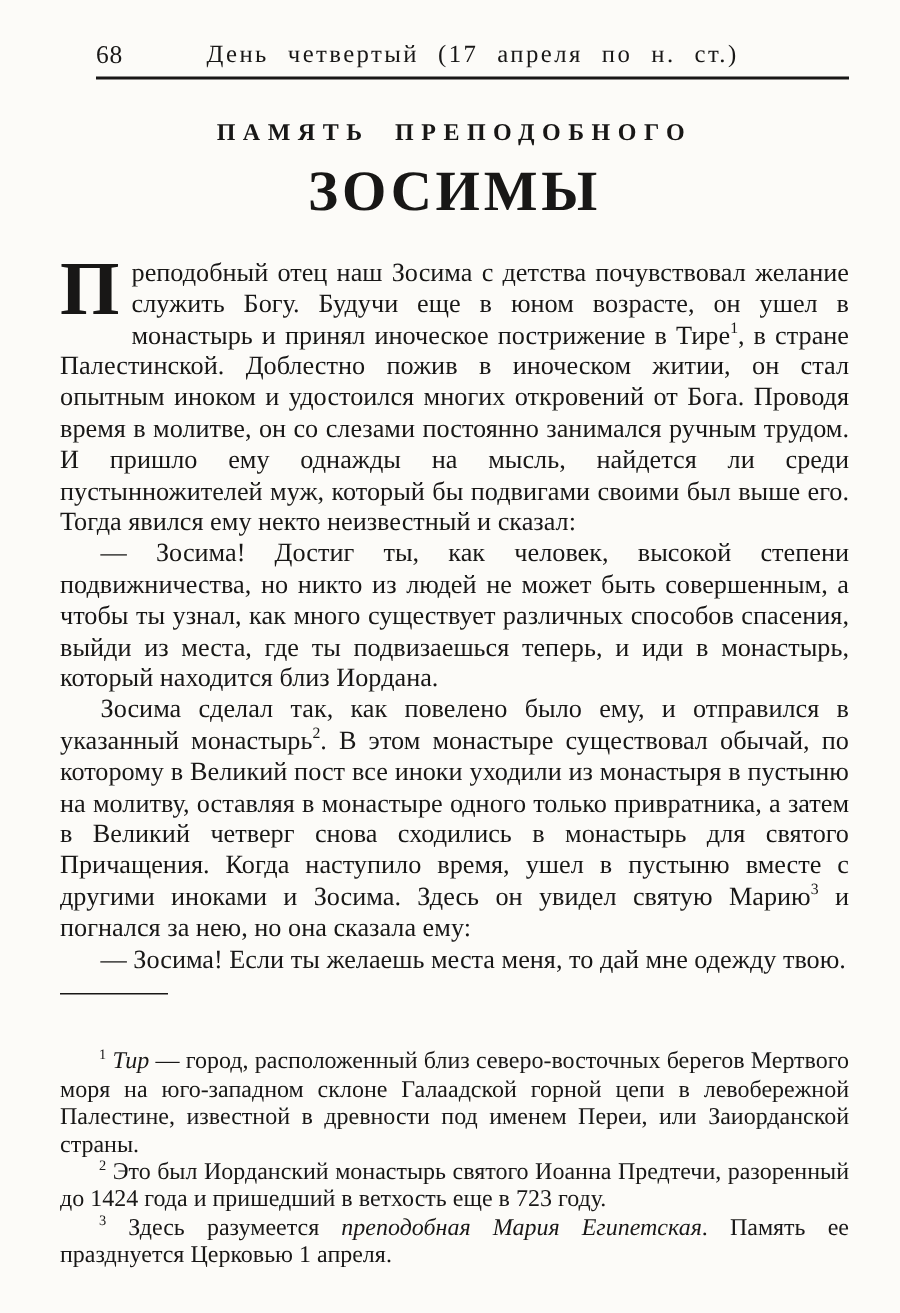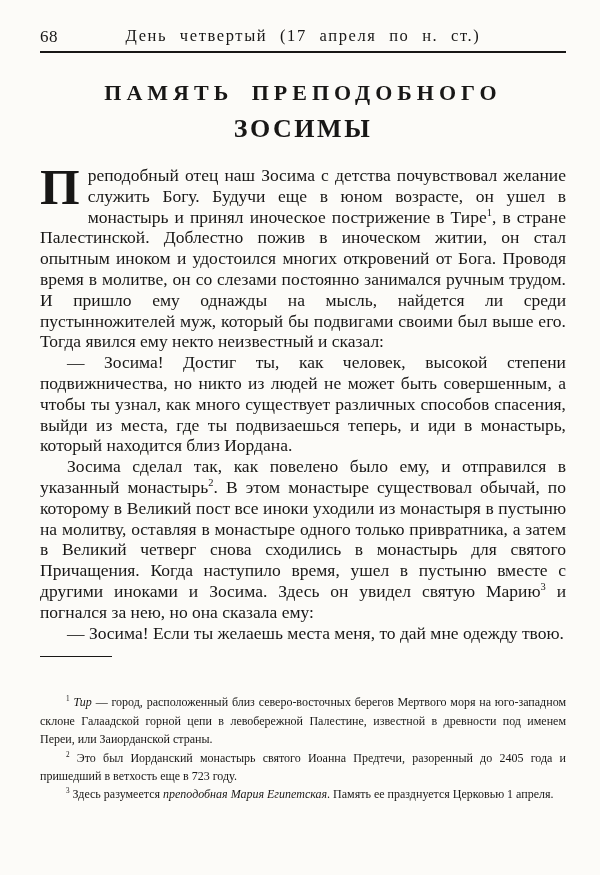--- a/index.html
+++ b/index.html
@@ -21,47 +21,48 @@
     padding:26px 34px 0 40px;
     overflow:hidden;
   }
 
   
   .running-header{
     position:relative;
     text-align:center;
     padding-bottom:5px;
     border-bottom:2px solid var(--ink);
+    margin-left:24px;
   }
   .page-number{
     position:absolute;
     left:0;
     bottom:4px;
     font-size:17px;
     letter-spacing:0.5px;
   }
   .running-title{
     font-size:16.5px;
     letter-spacing:1.6px;
     word-spacing:7px;
   }
 
   
   .title-block{
     text-align:center;
     margin-top:27px;
   }
   .title-line1{
-    font-size:22px;
+    font-size:16px;
     font-weight:bold;
     letter-spacing:5px;
     word-spacing:8px;
   }
   .title-line2{
-    font-size:26px;
+    font-size:38px;
     font-weight:bold;
     letter-spacing:2.5px;
     margin-top:8px;
   }
 
   
   .body-text{
     margin-top:21px;
     font-size:17.5px;
     line-height:20.8px;
@@ -90,21 +91,21 @@
   }
 
   
   .footnote-sep{
     border:none;
     border-top:1.5px solid var(--ink);
     width:72px;
     margin:13px 0 8px 0;
   }
   .footnotes{
-    font-size:12px;
+    font-size:16px;
     line-height:18.4px;
     text-align:justify;
     hyphens:auto;
     margin-top:36px;
     -webkit-hyphens:auto;
   }
   .footnotes p{
     margin:0;
     text-indent:26px;
   }
@@ -128,17 +129,17 @@
       <p class="has-dropcap"><span class="dropcap">П</span><span>реподобный отец наш Зосима с детства почувствовал желание служить Богу. Будучи еще в юном возрасте, он ушел в монастырь и принял иноческое пострижение в Тире</span><sup>1</sup><span>, в стране Палестинской. Доблестно пожив в иноческом житии, он стал опытным иноком и удостоился многих откровений от Бога. Проводя время в молитве, он со слезами постоянно занимался ручным трудом. И пришло ему однажды на мысль, найдется ли среди пустынножителей муж, который бы подвигами своими был выше его. Тогда явился ему некто неизвестный и сказал:</span></p>
       <p><span>— Зосима! Достиг ты, как человек, высокой степени подвижничества, но никто из людей не может быть совершенным, а чтобы ты узнал, как много существует различных способов спасения, выйди из места, где ты подвизаешься теперь, и иди в монастырь, который находится близ Иордана.</span></p>
       <p><span>Зосима сделал так, как повелено было ему, и отправился в указанный монастырь</span><sup>2</sup><span>. В этом монастыре существовал обычай, по которому в Великий пост все иноки уходили из монастыря в пустыню на молитву, оставляя в монастыре одного только привратника, а затем в Великий четверг снова сходились в монастырь для святого Причащения. Когда наступило время, ушел в пустыню вместе с другими иноками и Зосима. Здесь он увидел святую Марию</span><sup>3</sup><span> и погнался за нею, но она сказала ему:</span></p>
       <p><span>— Зосима! Если ты желаешь места меня, то дай мне одежду твою.</span></p>
     </main>
 
   <hr class="footnote-sep">
 
   <section class="footnotes">
       <p><sup>1</sup><span> </span><i>Тир</i><span> — город, расположенный близ северо-восточных берегов Мертвого моря на юго-западном склоне Галаадской горной цепи в левобережной Палестине, известной в древности под именем Переи, или Заиорданской страны.</span></p>
-      <p><sup>2</sup><span> Это был Иорданский монастырь святого Иоанна Предтечи, разоренный до 2405 года и пришедший в ветхость еще в 723 году.</span></p>
+      <p><sup>2</sup><span> Это был Иорданский монастырь святого Иоанна Предтечи, разоренный до 1424 года и пришедший в ветхость еще в 723 году.</span></p>
       <p><sup>3</sup><span> Здесь разумеется </span><i>преподобная Мария Египетская</i><span>. Память ее празднуется Церковью 1 апреля.</span></p>
     </section>
 
 </div>
 
 </body></html>

